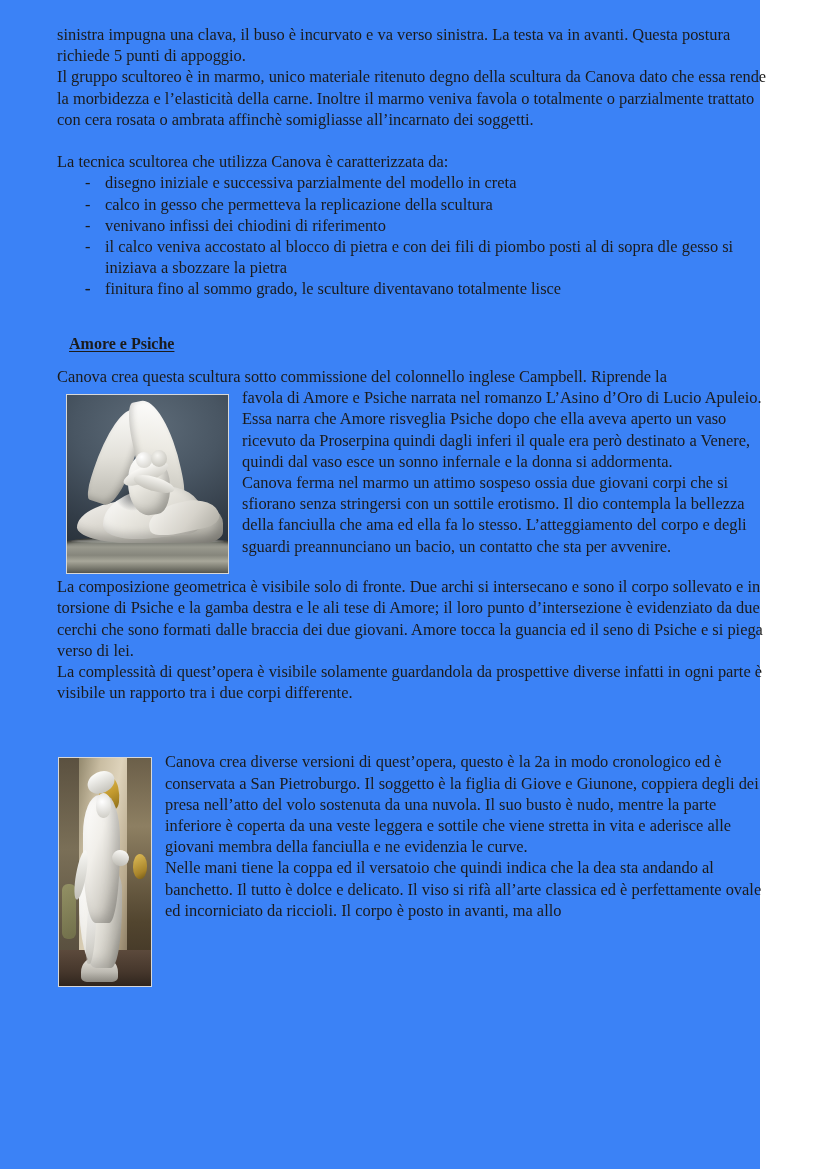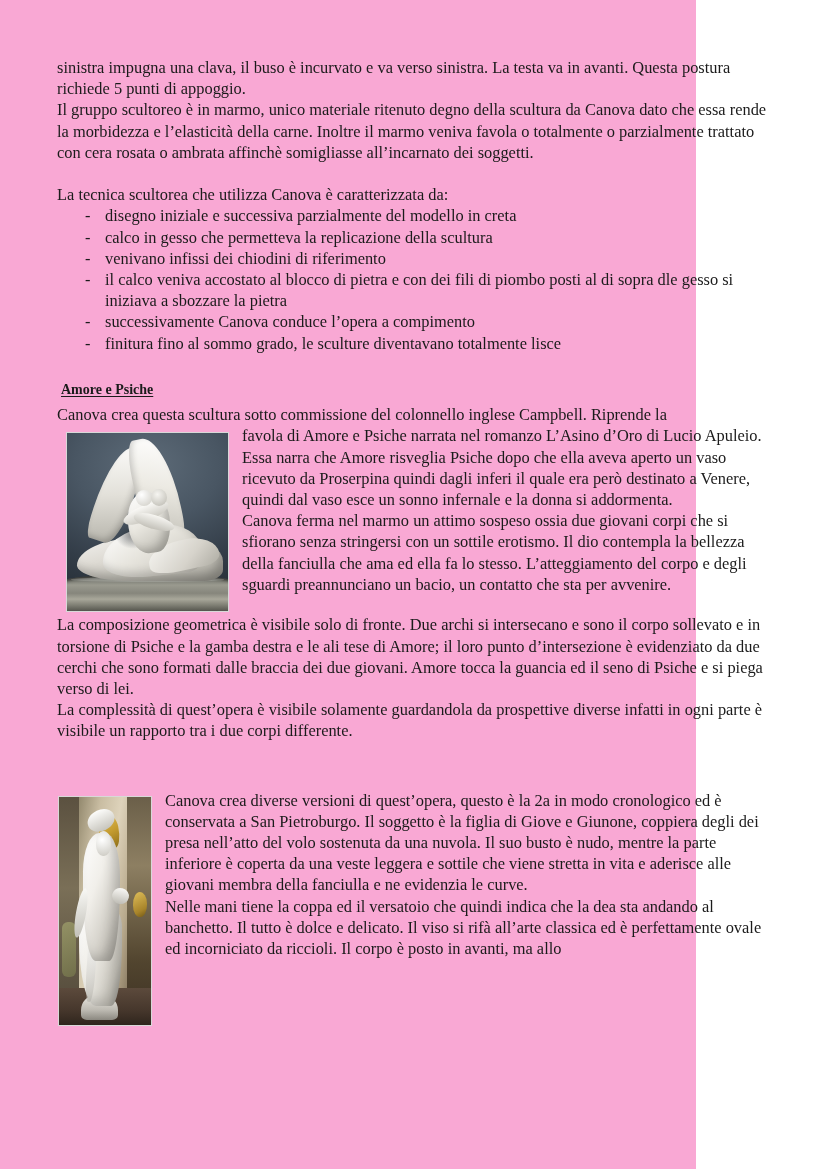--- a/index.html
+++ b/index.html
@@ -9,46 +9,46 @@
   }
   body {
     width: 828px;
     height: 1169px;
     overflow: hidden;
     font-family: "Liberation Serif", "DejaVu Serif", serif;
     color: #1a1a1a;
   }
   .page {
     position: relative;
-    width: 696px;
+    width: 760px;
     height: 1169px;
-    background: #f9a8d4;
+    background: #3b82f6;
     box-sizing: border-box;
-    padding: 57px 57px 0 57px;
+    padding: 24px 57px 0 57px;
   }
   .doc-body {
     width: 714px;
     font-size: 16.4px;
     line-height: 21.2px;
     color: #1b1b1b;
     text-align: left;
   }
   p.para {
     margin: 0;
   }
   .spacer-line {
     height: 21.2px;
   }
   .spacer-gap {
     height: 48px;
   }
   
   .section-heading {
-    margin: 4px;
-    font-size: 14px;
+    margin: 12px;
+    font-size: 16px;
     line-height: 21.2px;
     font-weight: bold;
     text-decoration: underline;
     text-underline-offset: 2px;
     display: inline-block;
   }
   .heading-line {
     line-height: 21.2px;
   }
   
@@ -382,21 +382,20 @@
       <li>
         <span class="dash-mark">-</span>
         <span>venivano infissi dei chiodini di riferimento</span>
       </li>
       <li>
         <span class="dash-mark">-</span>
         <span>il calco veniva accostato al blocco di pietra e con dei fili di piombo posti al di sopra dle gesso si iniziava a sbozzare la pietra</span>
       </li>
       <li>
         <span class="dash-mark">-</span>
-        <span>successivamente Canova conduce l’opera a compimento</span>
       </li>
       <li>
         <span class="dash-mark">-</span>
         <span>finitura fino al sommo grado, le sculture diventavano totalmente lisce</span>
       </li>
     </ul>
 
     <div class="spacer-line"></div>
 
     <div class="heading-line">

